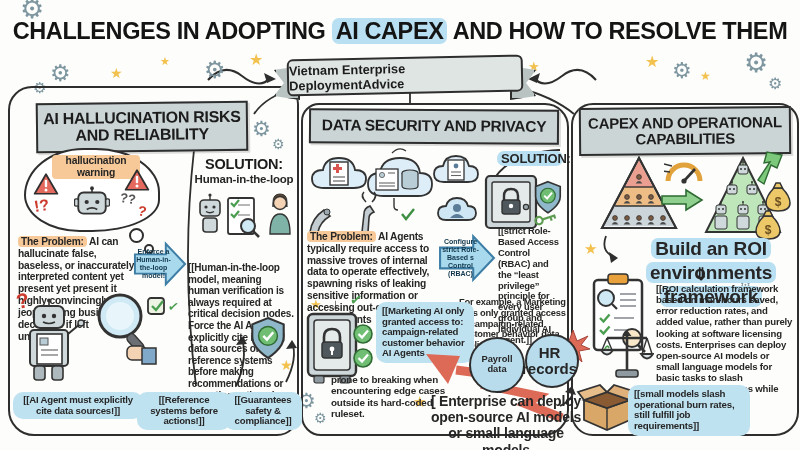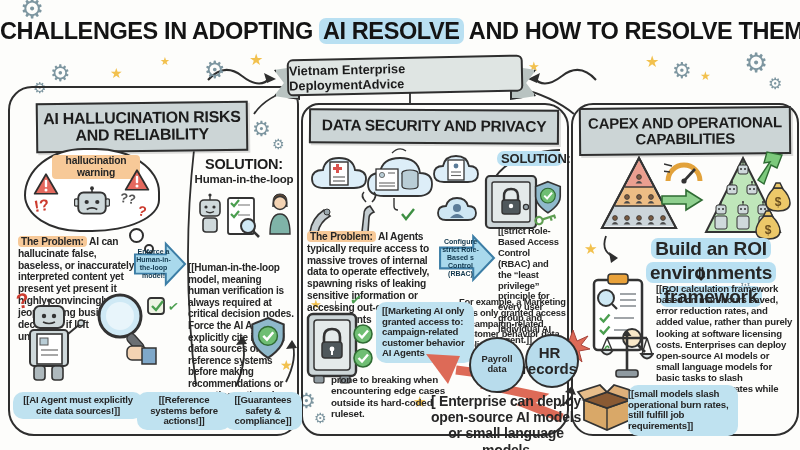--- a/index.html
+++ b/index.html
@@ -34,21 +34,21 @@
   .title-line{position:absolute;top:18px;left:0;width:800px;text-align:center;font-weight:700;
               font-size:23.5px;letter-spacing:-0.4px;white-space:nowrap;color:#141414}
 </style>
 </head>
 <body>
 
 <div id="canvas">
 
   <div class="title-line">
     <span>CHALLENGES IN ADOPTING</span>
-    <span class="hl">AI RESOLVE</span>
+    <span class="hl">AI CAPEX</span>
     <span>AND HOW TO RESOLVE THEM</span>
   </div>
 
   <div class="flap" style="left:274px;top:66px;width:22px;height:30px;clip-path:polygon(100% 0,100% 100%,0 88%,38% 50%,0 12%)"></div>
   <div class="flap" style="left:510px;top:66px;width:22px;height:30px;clip-path:polygon(0 0,0 100%,100% 88%,62% 50%,100% 12%)"></div>
   <div class="banner" style="left:287px;top:57px;width:232px;height:33px;font-size:12.8px">
     <span>Vietnam Enterprise DeploymentAdvice</span>
   </div>
 
   <svg class="abs" style="left:206px;top:60px" width="74" height="32" viewBox="0 0 74 32">
@@ -441,15 +441,15 @@
   </svg>
 
   <svg class="abs" style="left:576px;top:382px" width="62" height="54" viewBox="0 0 62 54">
     <polygon points="8,18 31,26 54,18 54,38 31,48 8,38" fill="#d9a868" stroke="#333" stroke-width="1.8"></polygon>
     <polygon points="8,18 31,10 54,18 31,26" fill="#8a5a33" stroke="#333" stroke-width="1.8"></polygon>
     <polygon points="8,18 2,10 24,3 31,10" fill="#e7bd8a" stroke="#333" stroke-width="1.8"></polygon>
     <polygon points="54,18 60,10 38,3 31,10" fill="#dfb07a" stroke="#333" stroke-width="1.8"></polygon>
     <line x1="31" y1="26" x2="31" y2="48" stroke="#333" stroke-width="1.4"></line>
   </svg>
 
-  <div class="callout" style="left:628px;top:385px;width:110px;font-size:9.7px;text-align:left;padding:4px 0">[[small models slash operational burn rates, still fulfill job requirements]]</div>
+  <div class="callout" style="left:628px;top:385px;width:110px;font-size:9.7px;text-align:left;padding:4px 6px">[[small models slash operational burn rates, still fulfill job requirements]]</div>
 
 </div>
 
 </body></html>

